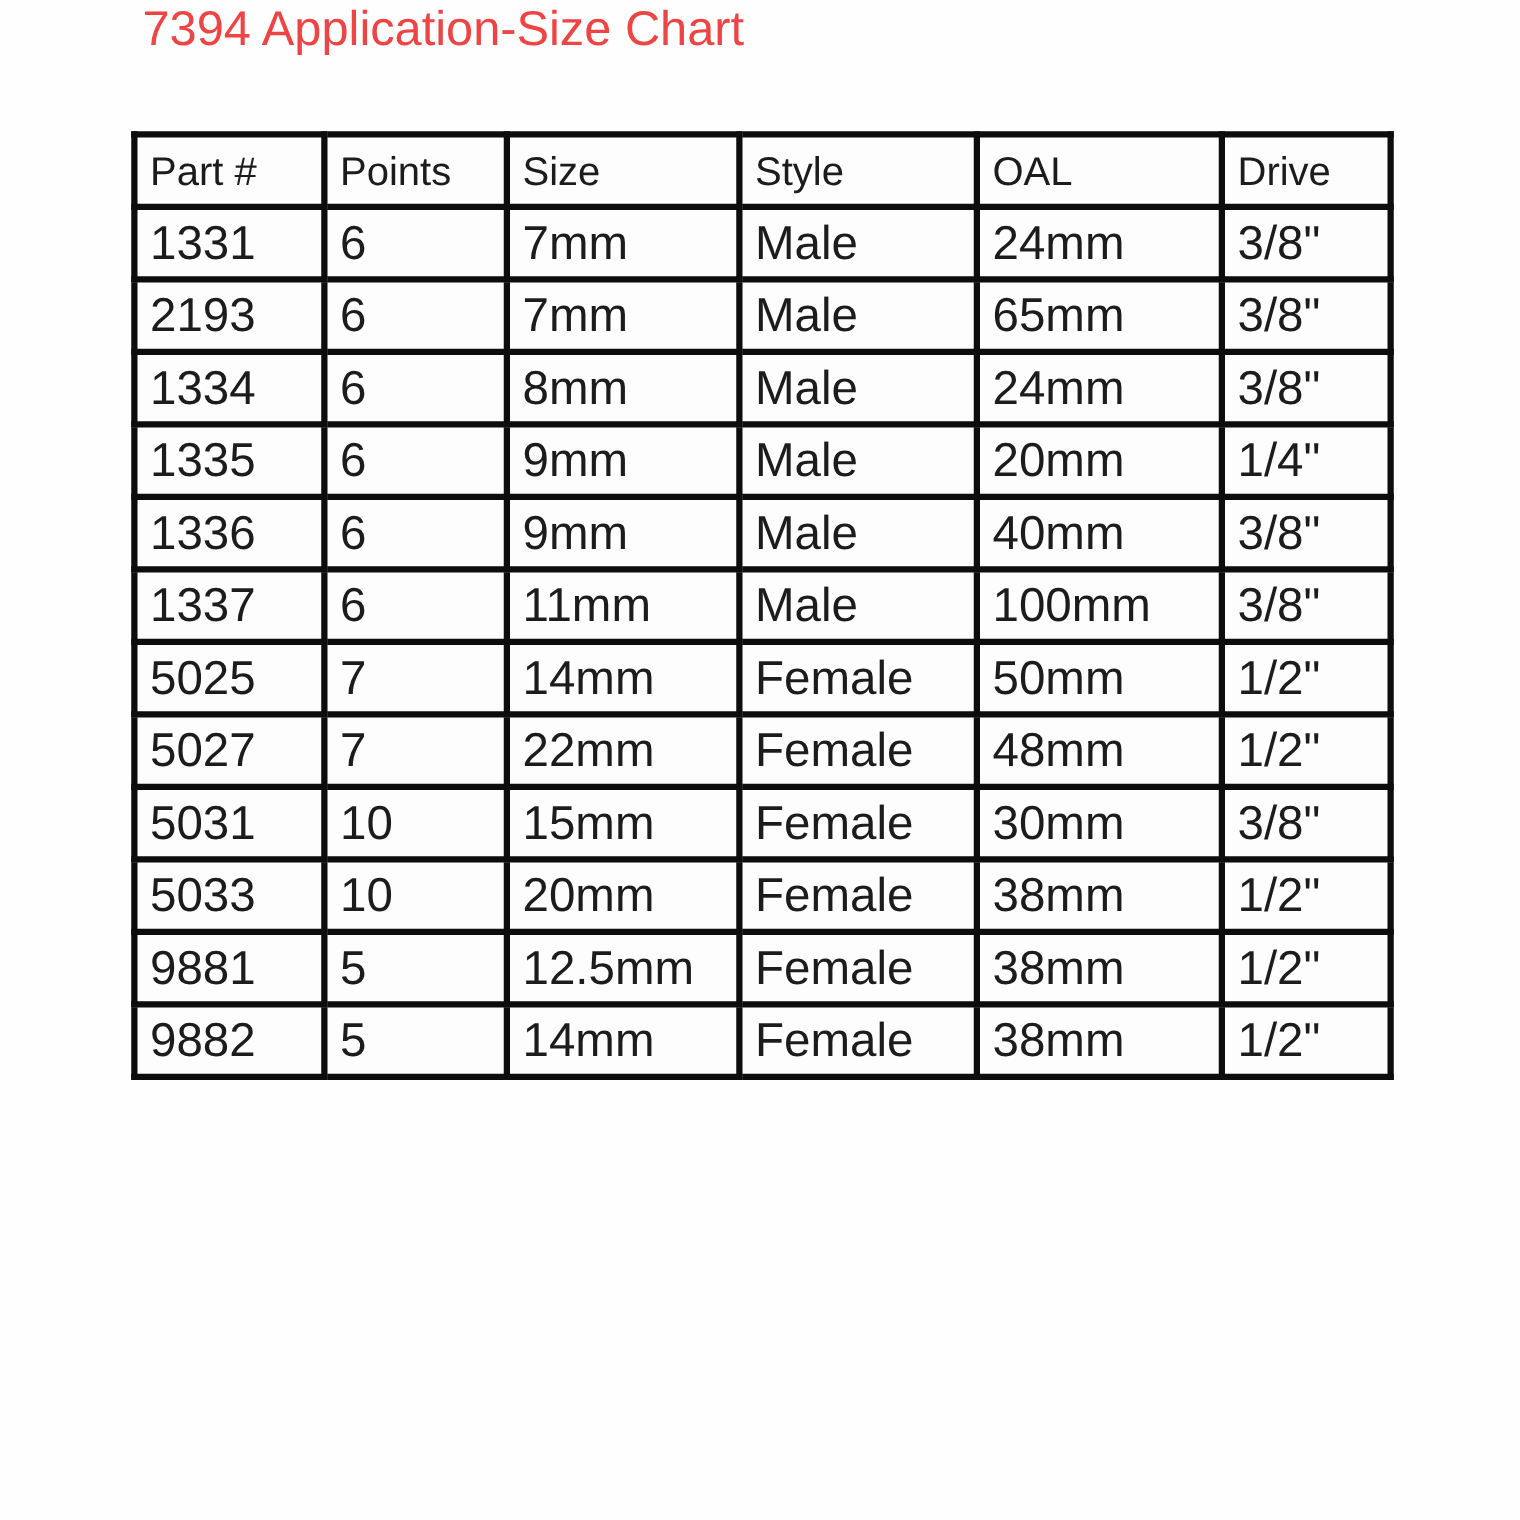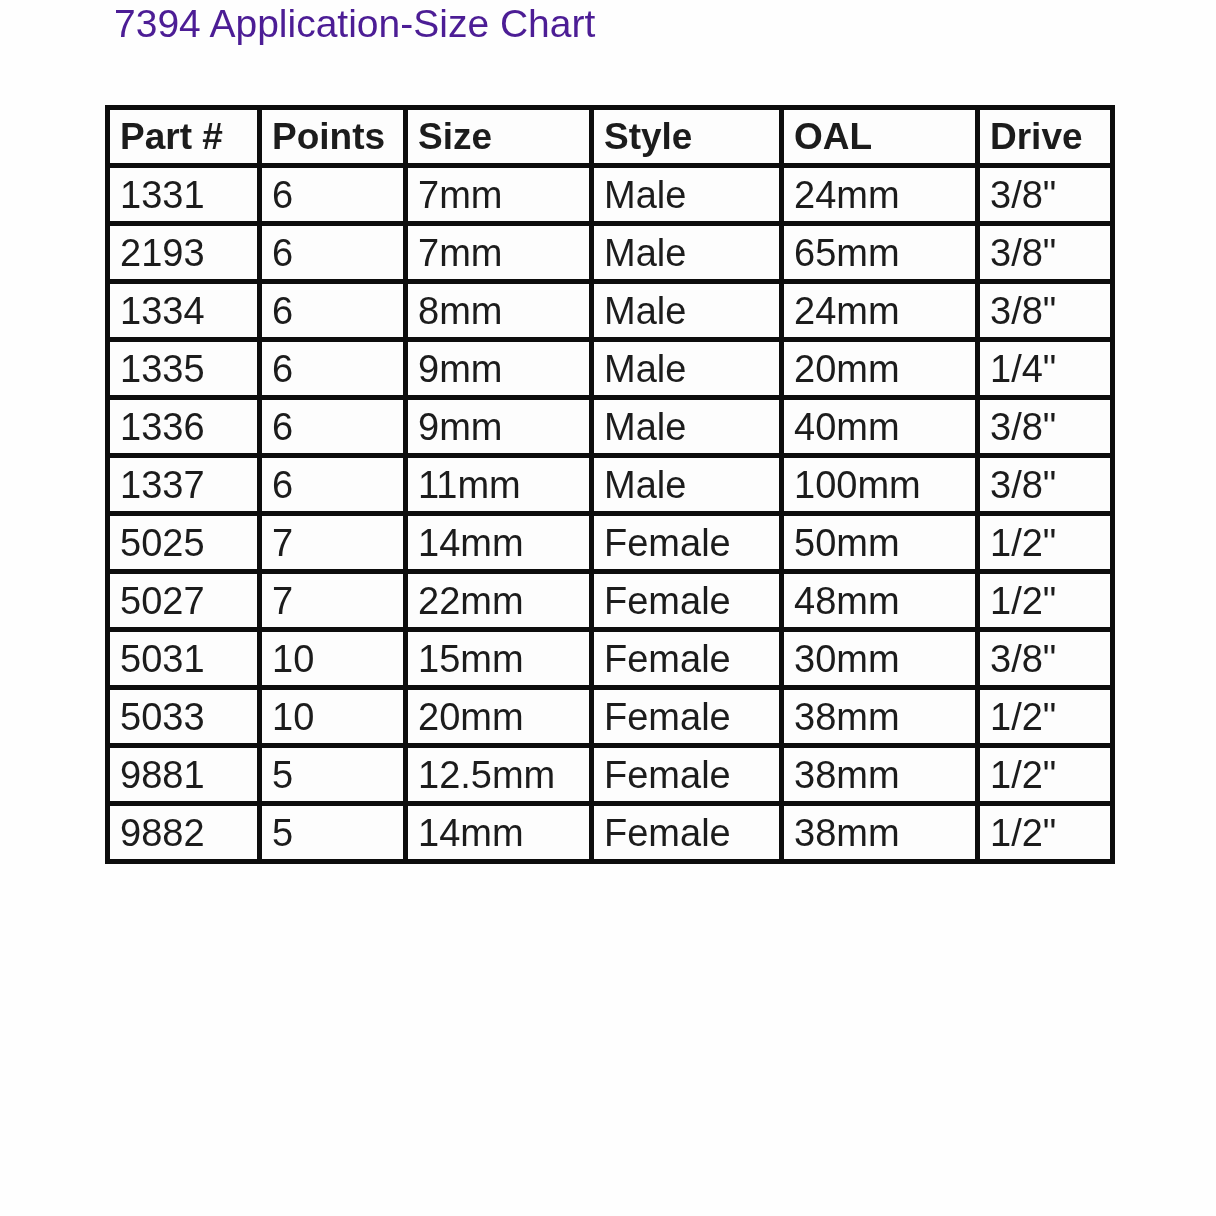--- a/index.html
+++ b/index.html
@@ -18,21 +18,21 @@
     height: 1216px;
     background: #fefefe;
   }
   .title {
     position: absolute;
     left: 114px;
     top: 2px;
     font-size: 39px;
     font-weight: 400;
     letter-spacing: 0px;
-    color: #4c1d95;
+    color: #ef4444;
     white-space: nowrap;
   }
   table.size-chart {
     position: absolute;
     left: 105px;
     top: 105px;
     border-collapse: collapse;
     table-layout: fixed;
     width: 1005px;
     background: #fdfdfd;
@@ -44,22 +44,22 @@
     padding: 0 0 0 10px;
     text-align: left;
     vertical-align: middle;
     font-size: 38px;
     line-height: 1;
     color: #1c1c1c;
     white-space: nowrap;
     overflow: hidden;
   }
   table.size-chart th {
-    font-weight: 700;
-    font-size: 37px;
+    font-weight: 400;
+    font-size: 32px;
   }
   col.c-part   { width: 152px; }
   col.c-points { width: 146px; }
   col.c-size   { width: 186px; }
   col.c-style  { width: 190px; }
   col.c-oal    { width: 196px; }
   col.c-drive  { width: 135px; }
 </style>
 </head>
 <body>

